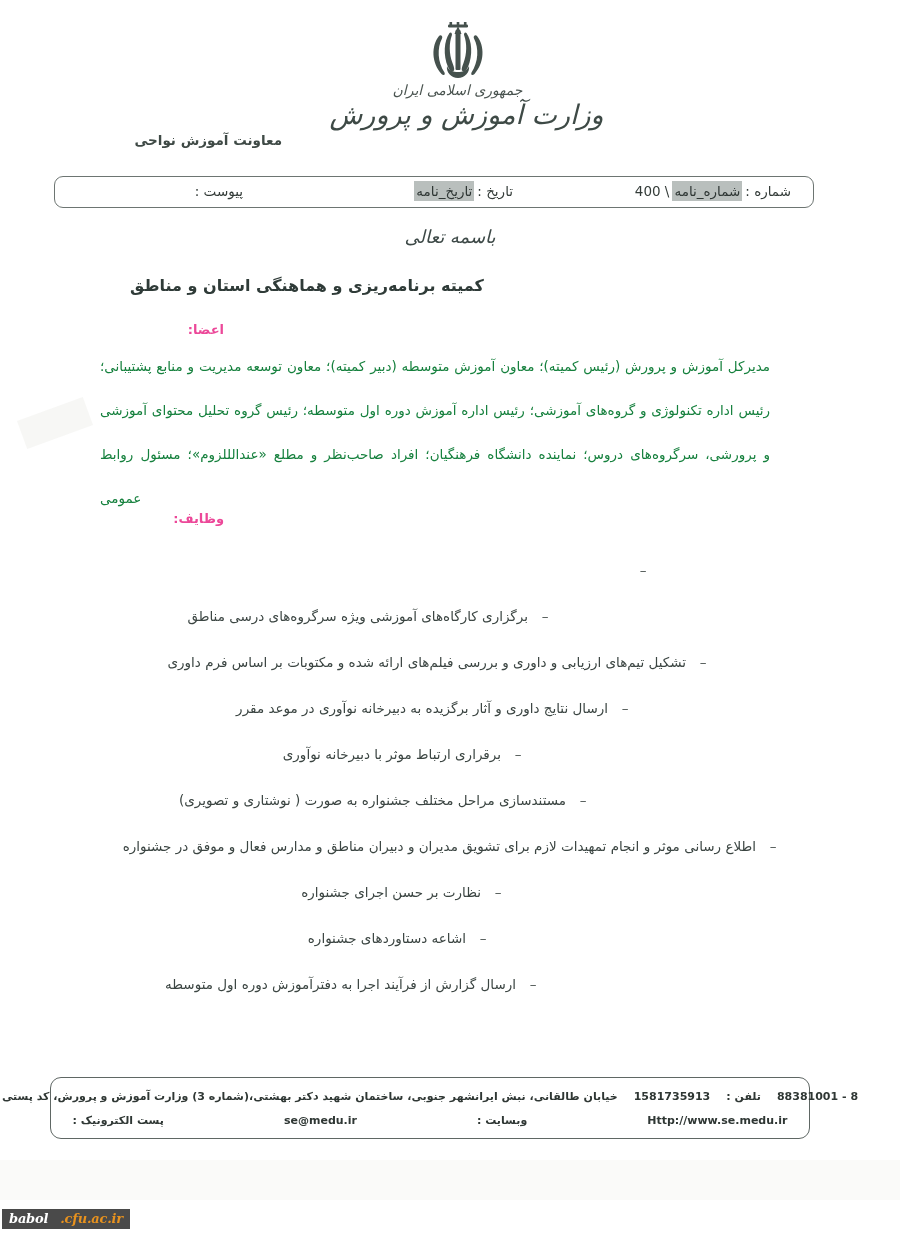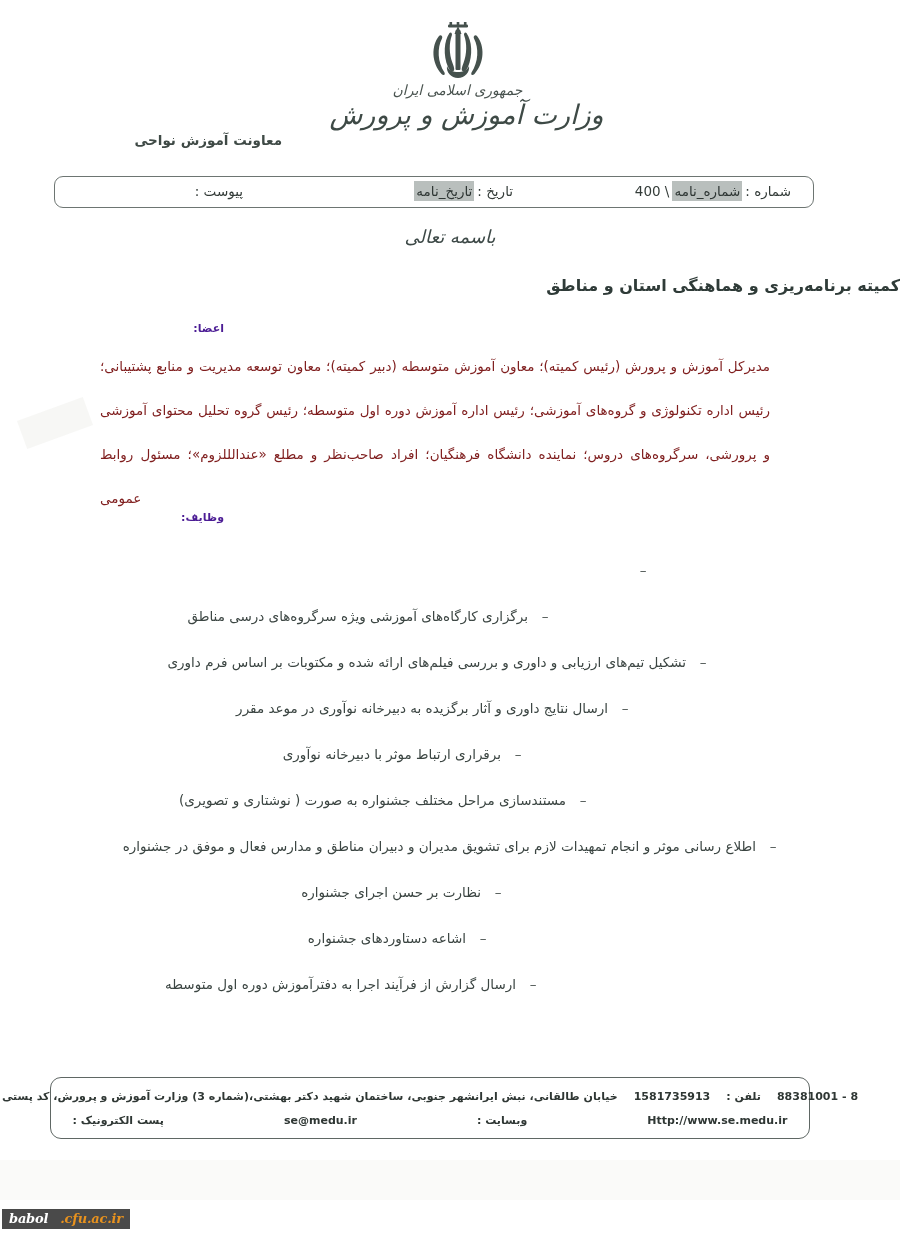--- a/index.html
+++ b/index.html
@@ -107,41 +107,41 @@
     font-size: 18px;
     color: #3d4947;
     font-style: italic;
     font-family: "DejaVu Serif", "Liberation Serif", serif;
   }
   .doc-title {
     position: absolute;
     top: 276px;
     right: 0;
     left: 130px;
-    text-align: right;
+    text-align: left;
     font-size: 16px;
     font-weight: bold;
     color: #2f3b38;
   }
   .section-head {
     position: absolute;
-    font-size: 11px;
-    font-weight: bold;
-    color: #4c1d95;
+    font-size: 13px;
+    font-weight: bold;
+    color: #ec4899;
   }
   .head-members { top: 322px; right: 676px; }
   .head-duties  { top: 511px; right: 676px; }
 
   .members-para {
     position: absolute;
     top: 344px;
     right: 130px;
     width: 670px;
     font-size: 13.5px;
-    color: #7f1d1d;
+    color: #15803d;
     line-height: 44px;
     text-align: justify;
     text-align-last: left;
   }
 
   .duties {
     position: absolute;
     top: 548px;
     right: 120px;
     width: 680px;

